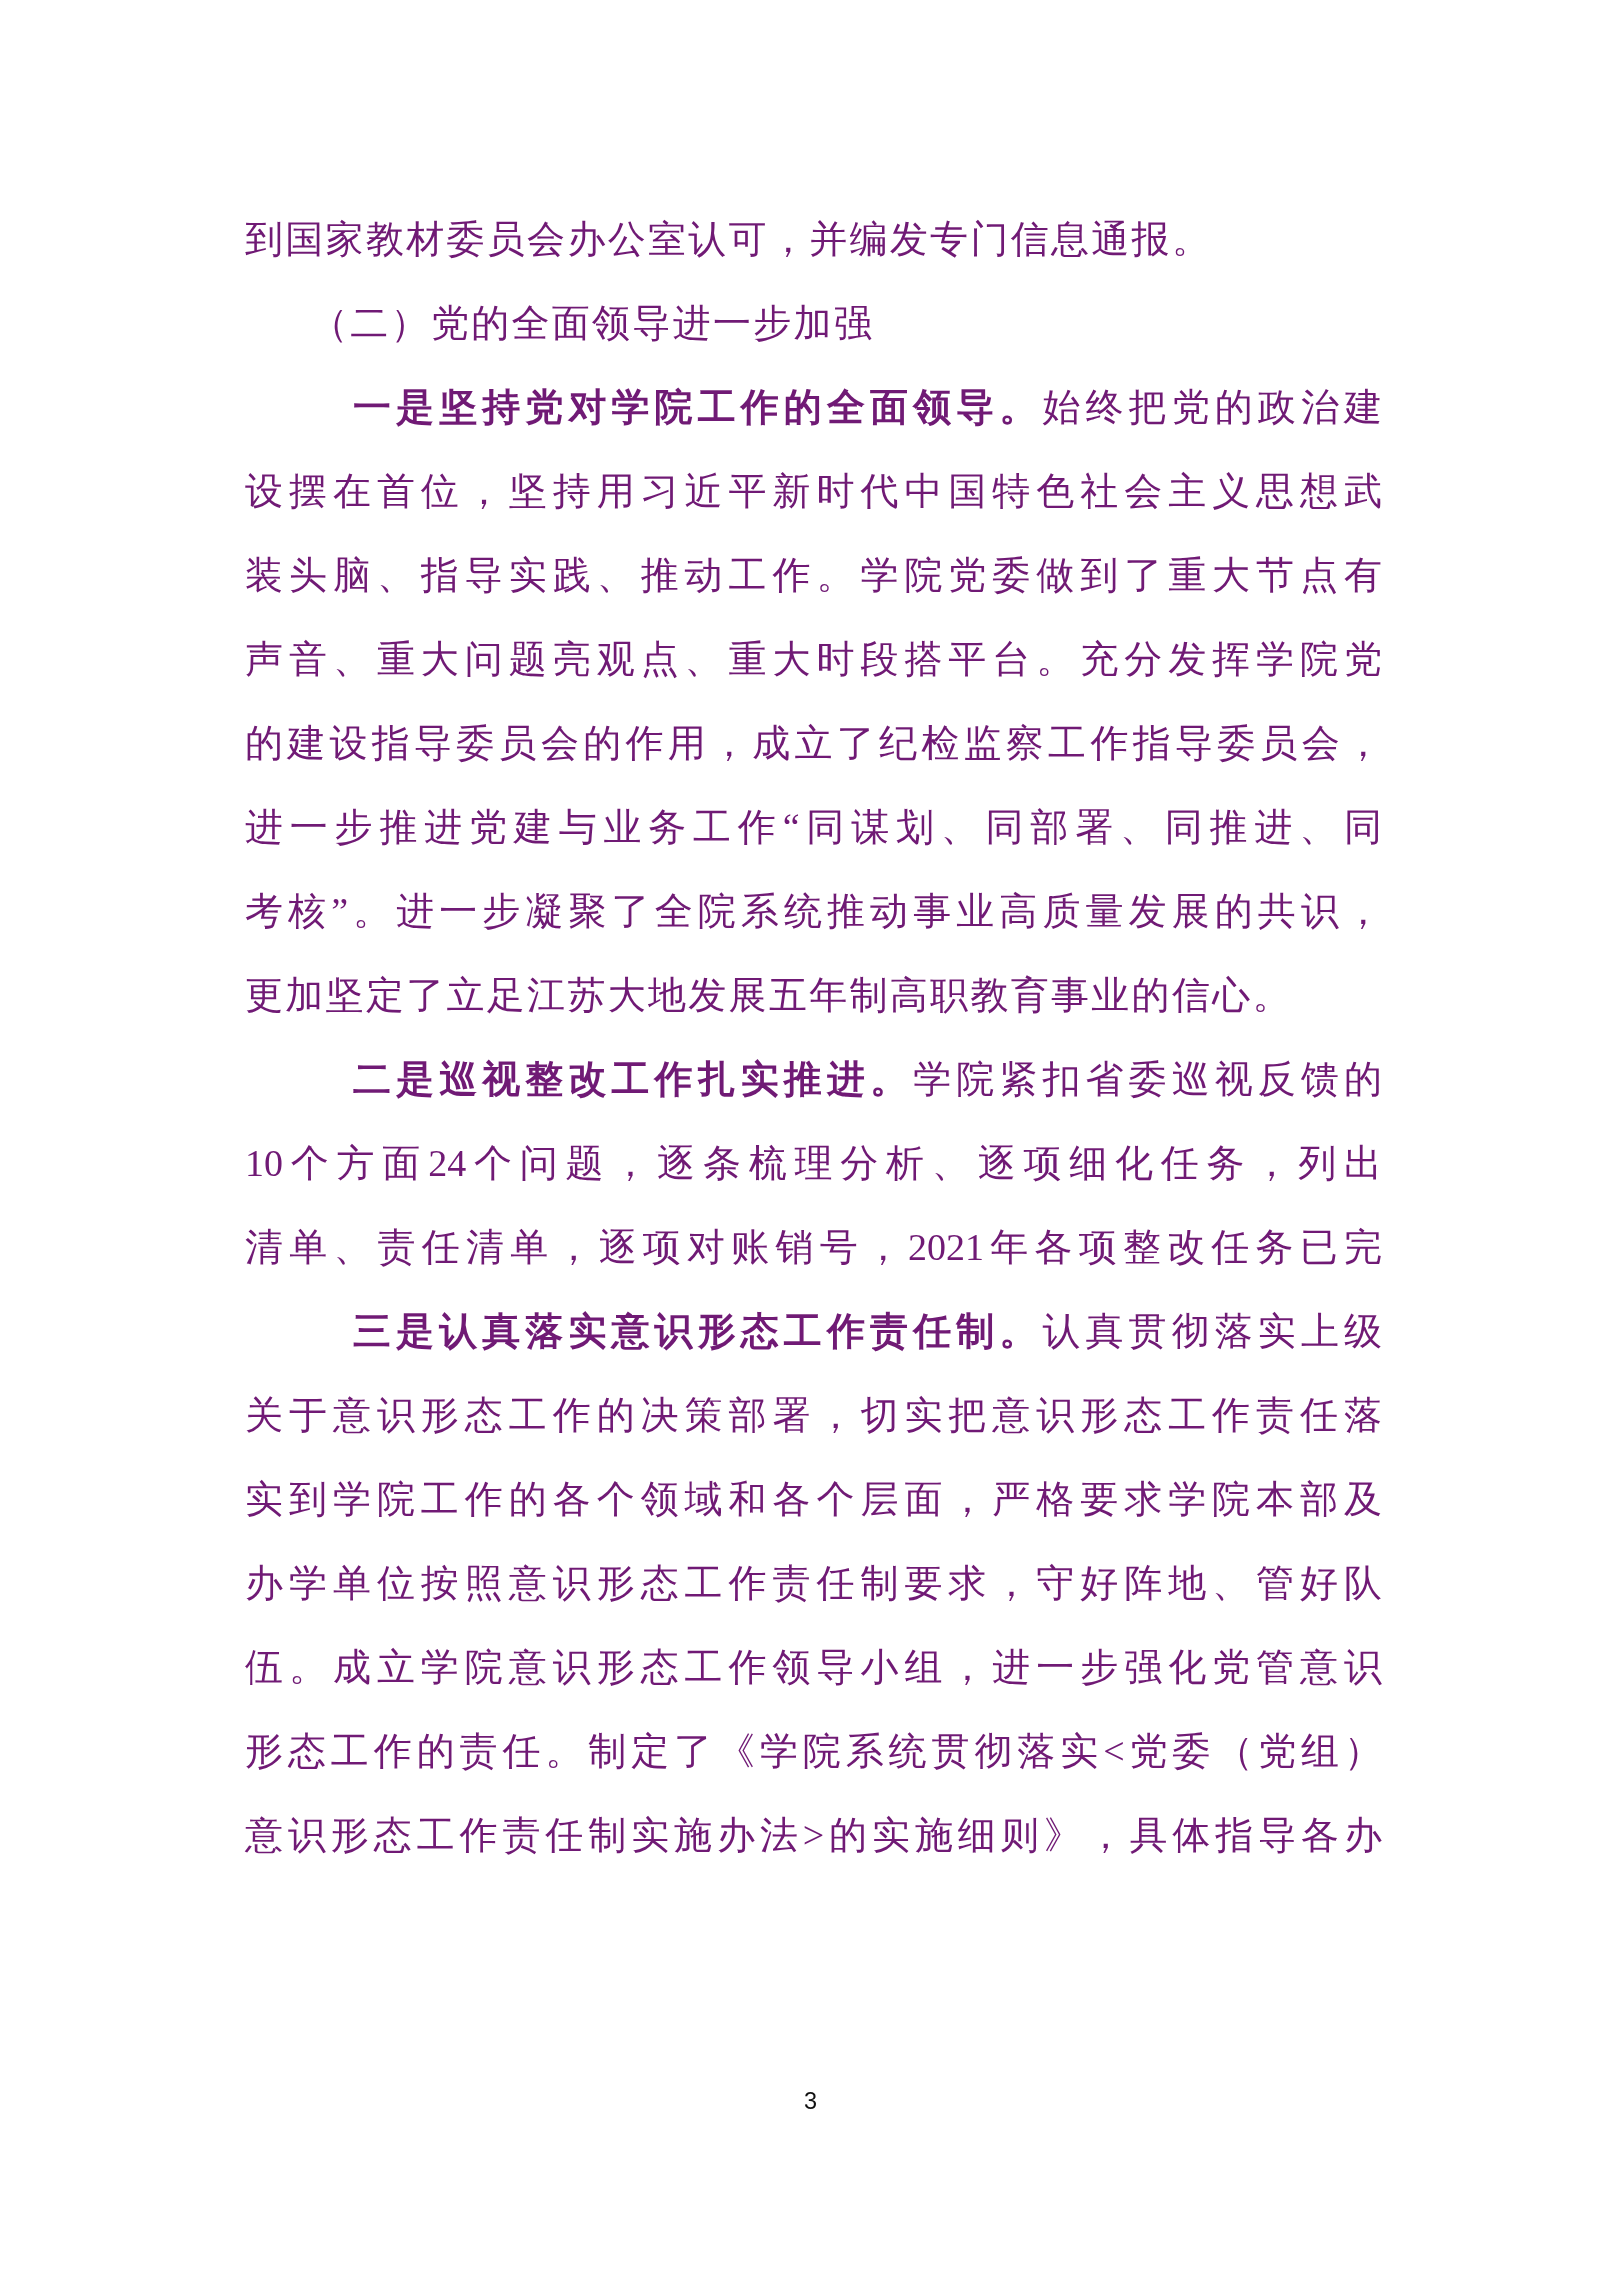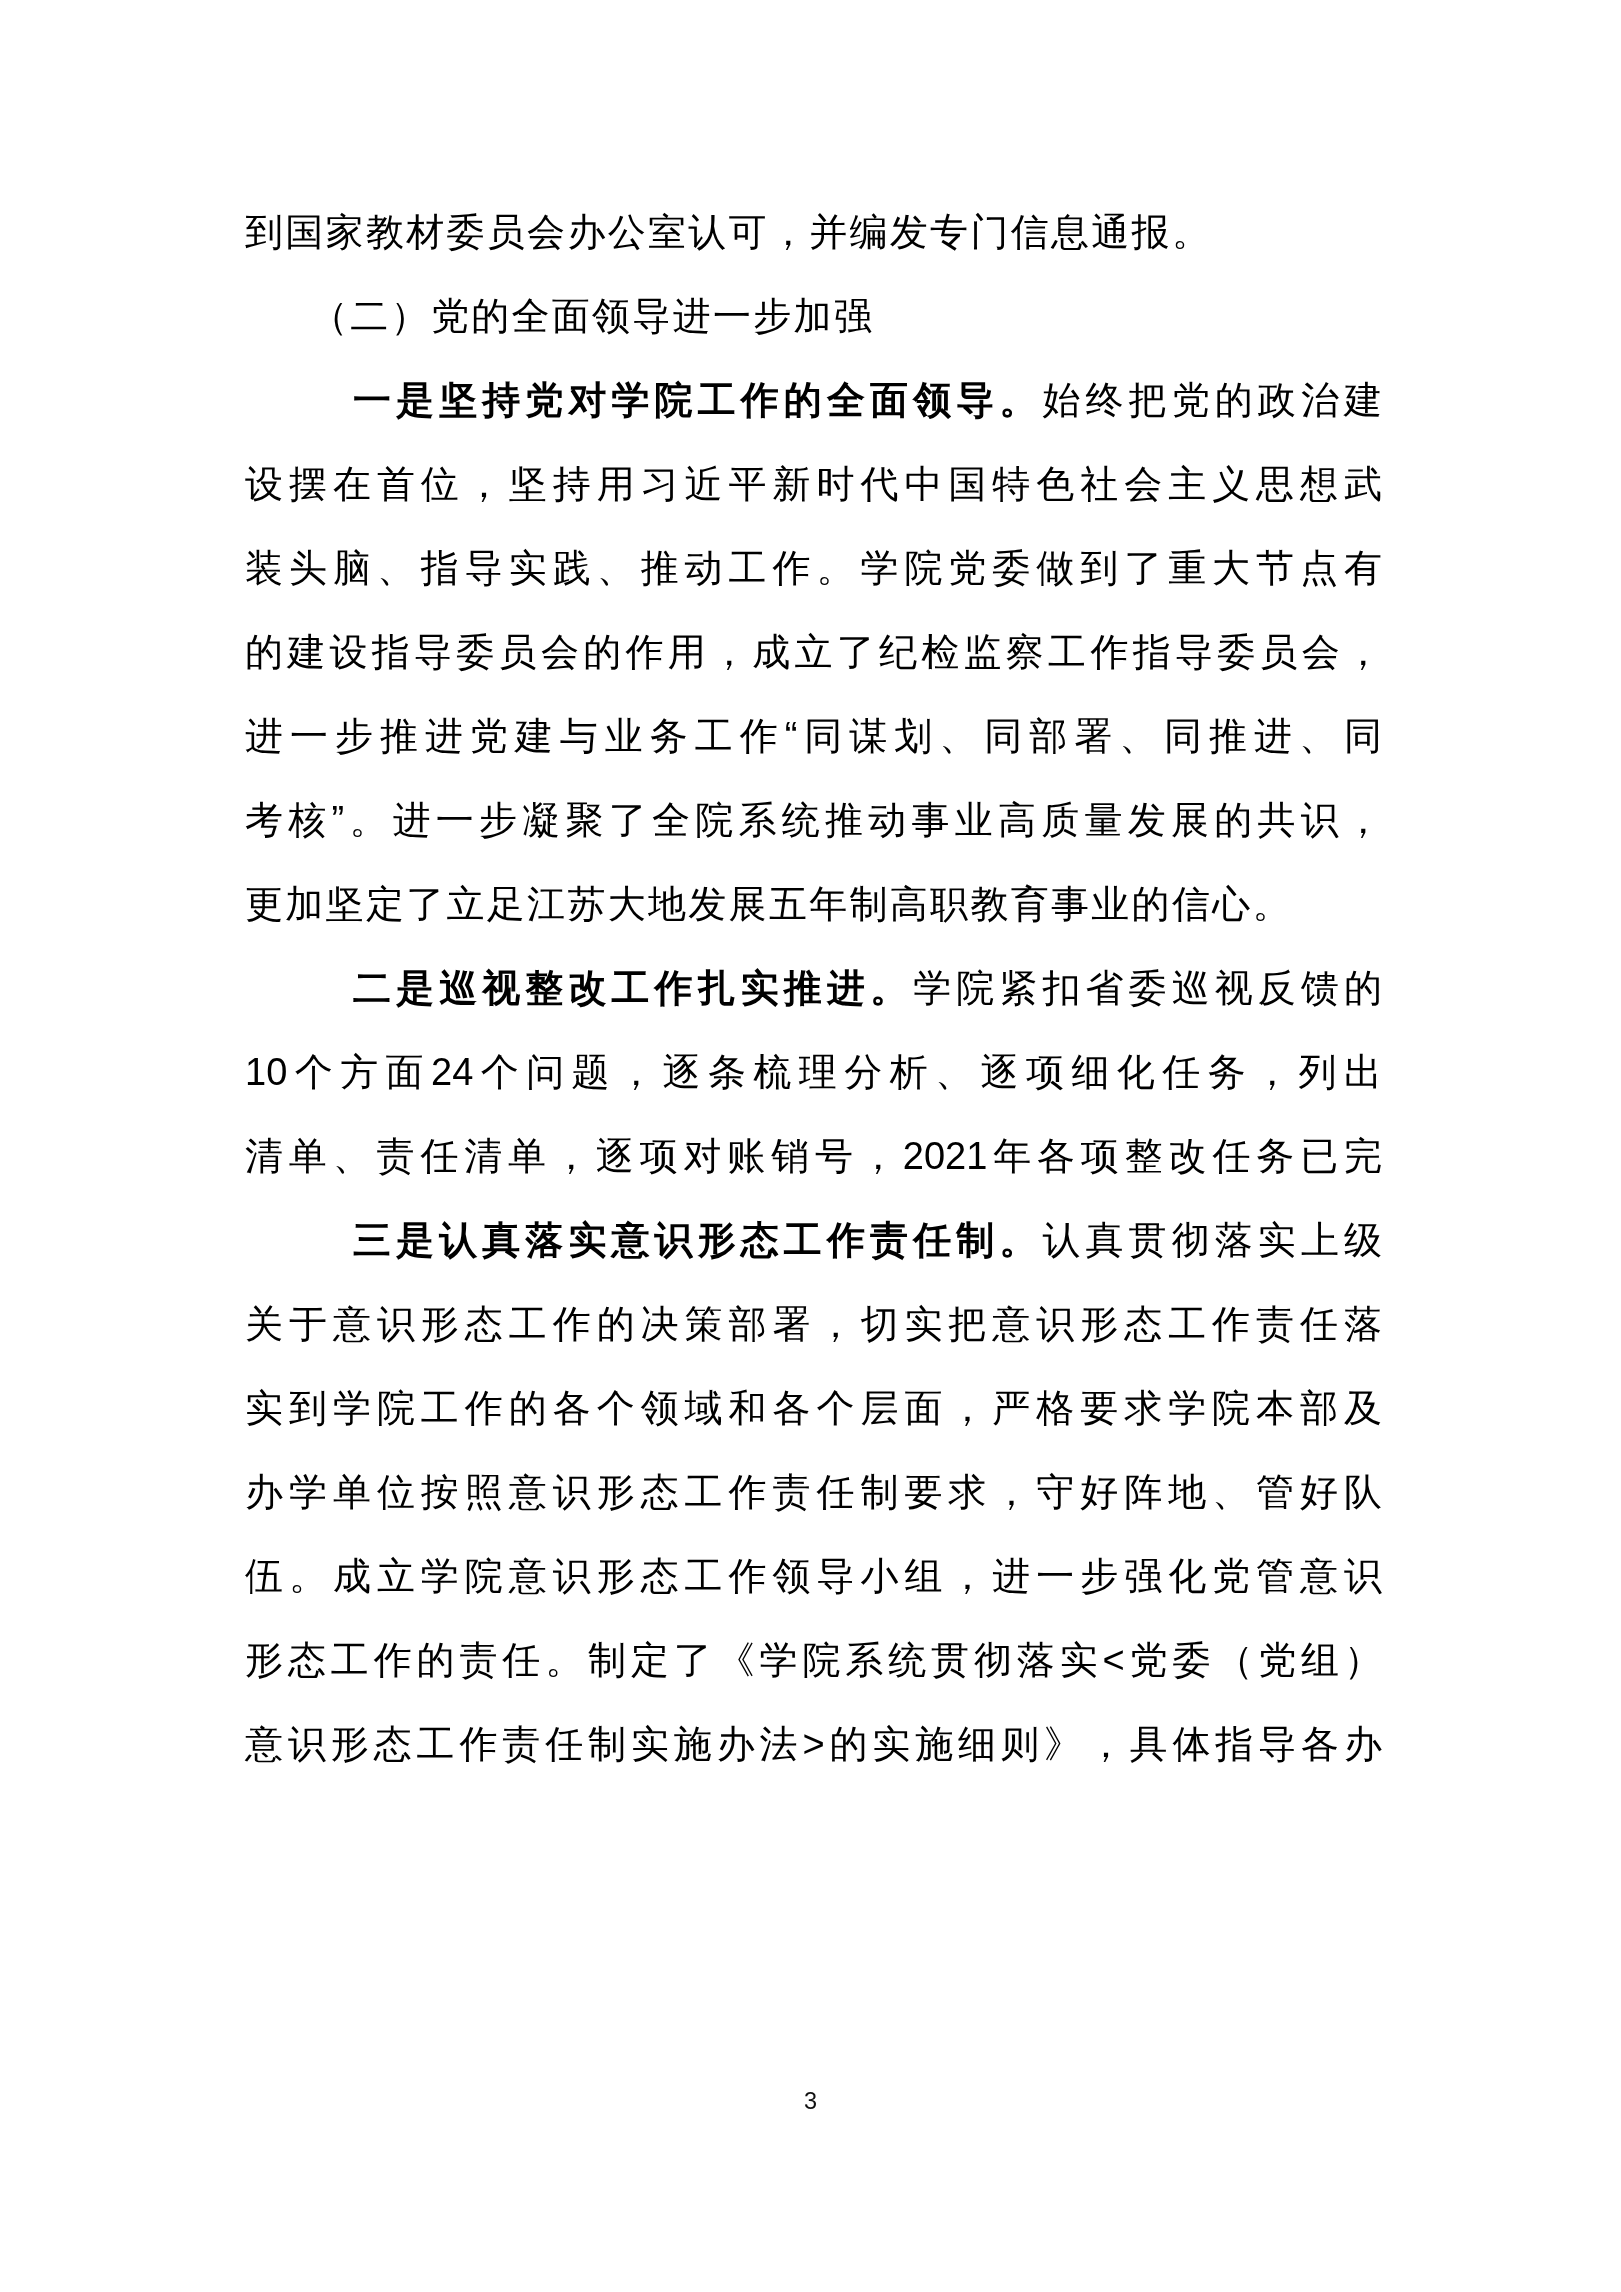--- a/index.html
+++ b/index.html
@@ -2,23 +2,23 @@
 <html><head>
   <meta charset="utf-8">
   <style>
     html, body { margin: 0; padding: 0; background: #ffffff; }
     body { width: 1621px; height: 2293px; position: relative; overflow: hidden; }
     .page {
       position: absolute; left: 0; top: 0; width: 1621px; height: 2293px;
       background: #ffffff;
     }
     .text-block {
-      position: absolute; left: 245px; top: 190px; width: 1137px;
-      font-family: Liberation Sans, sans-serif;
-      color: #000000;
+      position: absolute; left: 245px; top: 197px; width: 1137px;
+      font-family: Liberation Serif, serif;
+      color: #701a75;
     }
     .line {
       height: 84px; line-height: 84px;
       font-size: 38px; white-space: nowrap;
       letter-spacing: 2.3px;
     }
     .line.justify { text-align: justify; text-align-last: justify; letter-spacing: 0; }
     .indent { padding-left: 80px; }
     .heading { padding-left: 65px; }
     .bold { font-weight: bold; margin-left: 28px; }
@@ -34,20 +34,21 @@
 <div class="page">
   <div class="text-block">
 
     <div class="line"><span>到国家教材委员会办公室认可，并编发专门信息通报。</span></div>
 
     <div class="line heading"><span>（二）党的全面领导进一步加强</span></div>
 
     <div class="line indent justify"><span class="bold">一是坚持党对学院工作的全面领导。</span><span>始终把党的政治建</span></div>
     <div class="line justify"><span>设摆在首位，坚持用习近平新时代中国特色社会主义思想武</span></div>
     <div class="line justify"><span>装头脑、指导实践、推动工作。学院党委做到了重大节点有</span></div>
+    <div class="line justify"><span>声音、重大问题亮观点、重大时段搭平台。充分发挥学院党</span></div>
     <div class="line justify"><span>的建设指导委员会的作用，成立了纪检监察工作指导委员会，</span></div>
     <div class="line justify"><span>进一步推进党建与业务工作“同谋划、同部署、同推进、同</span></div>
     <div class="line justify"><span>考核”。进一步凝聚了全院系统推动事业高质量发展的共识，</span></div>
     <div class="line"><span>更加坚定了立足江苏大地发展五年制高职教育事业的信心。</span></div>
 
     <div class="line indent justify"><span class="bold">二是巡视整改工作扎实推进。</span><span>学院紧扣省委巡视反馈的</span></div>
     <div class="line justify"><span>10个方面24个问题，逐条梳理分析、逐项细化任务，列出</span></div>
     <div class="line justify"><span>清单、责任清单，逐项对账销号，2021年各项整改任务已完</span></div>
 
     <div class="line indent justify"><span class="bold">三是认真落实意识形态工作责任制。</span><span>认真贯彻落实上级</span></div>

